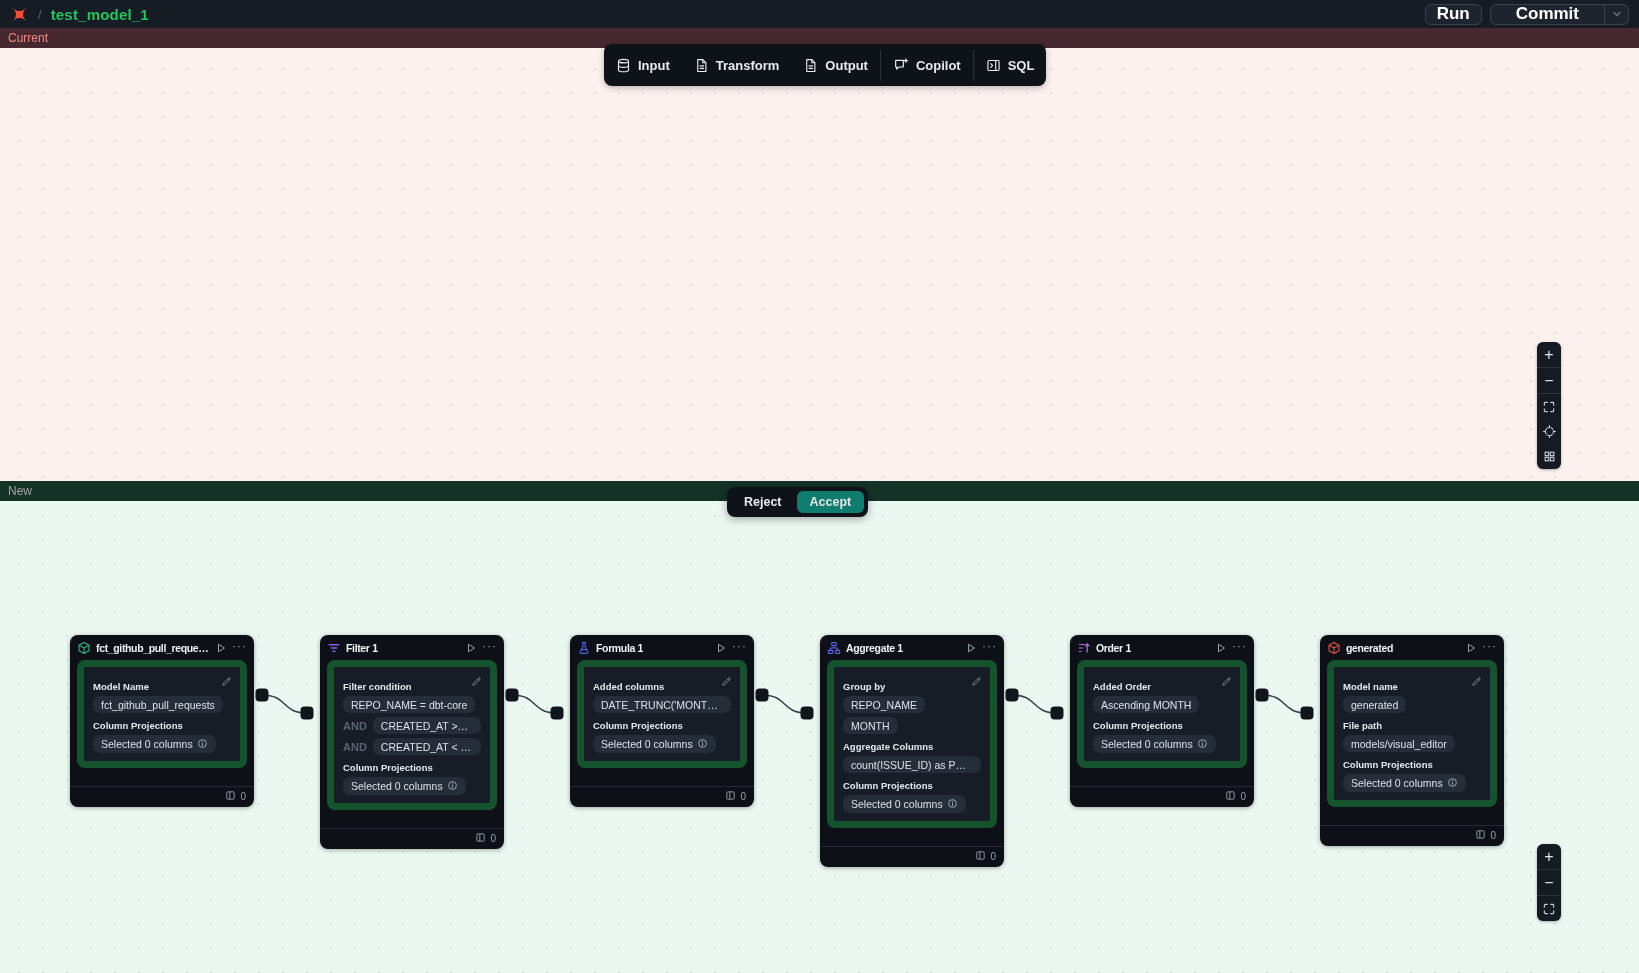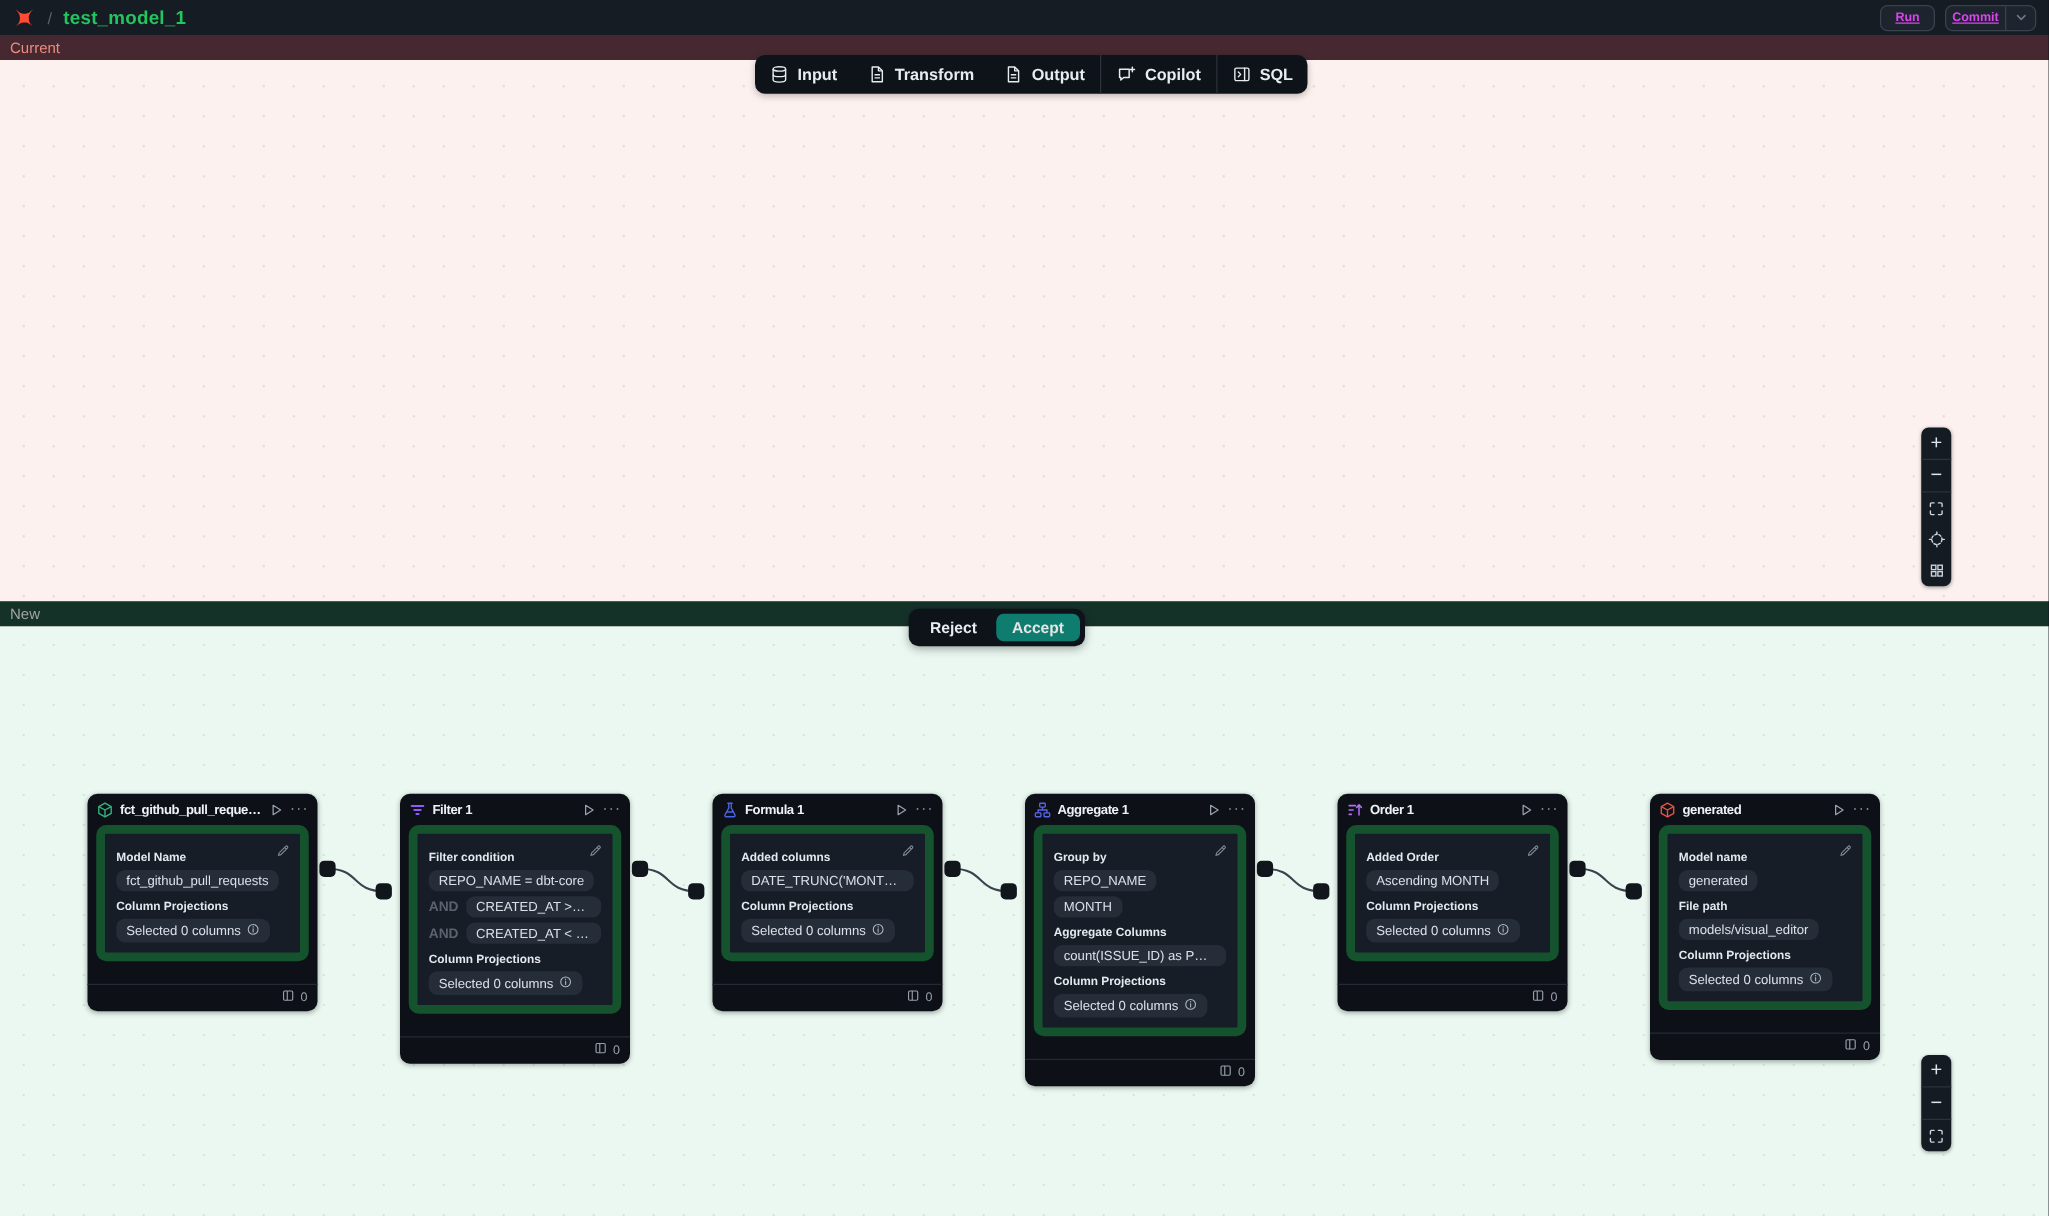--- a/index.html
+++ b/index.html
@@ -5,42 +5,42 @@
   * { box-sizing: border-box; margin: 0; padding: 0; }
   html,body { width:1639px; height:973px; overflow:hidden; }
   body { font-family:"Liberation Sans", sans-serif; background:#0f141b; position:relative; }
 
   
   .topbar { height:28px; background:#161c24; display:flex; align-items:center; padding:0 10px; gap:9px; }
   .logo { width:19px; height:19px; display:flex; align-items:center; }
   .crumb-sep { color:#59646f; font-size:13px; }
   .doc-title { color:#22c55e; font-size:15px; font-weight:700; letter-spacing:.2px; }
   .topbar-actions { margin-left:auto; display:flex; gap:8px; align-items:center; }
-  .tb-btn { background:#1d242e; border:1px solid #39424e; border-radius:6px; color:#d946ef;
-            font-size:10px; font-weight:600; height:21px; display:flex; align-items:center; padding:0 11px;text-decoration:underline; }
+  .tb-btn { background:#1d242e; border:1px solid #39424e; border-radius:6px; color:#ffffff;
+            font-size:17px; font-weight:600; height:21px; display:flex; align-items:center; padding:0 11px; }
   .split { display:flex; padding:0; overflow:hidden; }
-  .split .main { padding:0 5px; display:flex; align-items:center; height:100%; }
+  .split .main { padding:0 25px; display:flex; align-items:center; height:100%; }
   .split .chev { border-left:1px solid #39424e; width:24px; display:flex; align-items:center; justify-content:center; height:100%; }
 
   
   .band { height:20px; display:flex; align-items:center; padding:0 8px; font-size:12px; font-weight:400; }
   .band-current { background:#452830; color:#ef8a7f; }
   .band-new { background:#153229; color:#a3a3a3; }
 
   
   .pane { position:relative; width:1639px; }
   .pane-current { height:433px; background:#fcf1ef;
      background-image:radial-gradient(circle, #e9d5d2 1.1px, transparent 1.1px);
      background-size:24px 24px; background-position:7px 9px; }
   .pane-new { height:472px; background:#ebf8f1;
      background-image:radial-gradient(circle, #cfe6d8 1.1px, transparent 1.1px);
      background-size:24px 24px; background-position:7px 3px; }
 
   
-  .node-toolbar { position:absolute; top:44px; left:604px; height:31px; background:#0e131a;
+  .node-toolbar { position:absolute; top:44px; left:604px; height:42px; background:#0e131a;
      border-radius:8px; display:flex; align-items:center; color:#e8ecf1; box-shadow:0 2px 6px rgba(0,0,0,.25); z-index:30; }
   .nt-item { display:flex; align-items:center; gap:7px; padding:0 12px; height:100%; font-size:13px; font-weight:600; cursor:default; }
   .nt-sep { width:1px; height:31px; background:#2b323c; }
   .nt-item svg { display:block; }
 
   
   .accept-bar { position:absolute; top:487px; left:727px; background:#0e131a; border-radius:8px;
      padding:4px; display:flex; align-items:center; gap:2px; box-shadow:0 2px 8px rgba(0,0,0,.35); z-index:30; }
   .reject-btn { color:#e7ecf1; font-size:12.5px; font-weight:600; padding:4px 13px; border-radius:6px; }
   .accept-btn { background:#0e7c6f; color:#e5e5e5; font-size:12.5px; font-weight:700; padding:4px 13px; border-radius:6px; }

